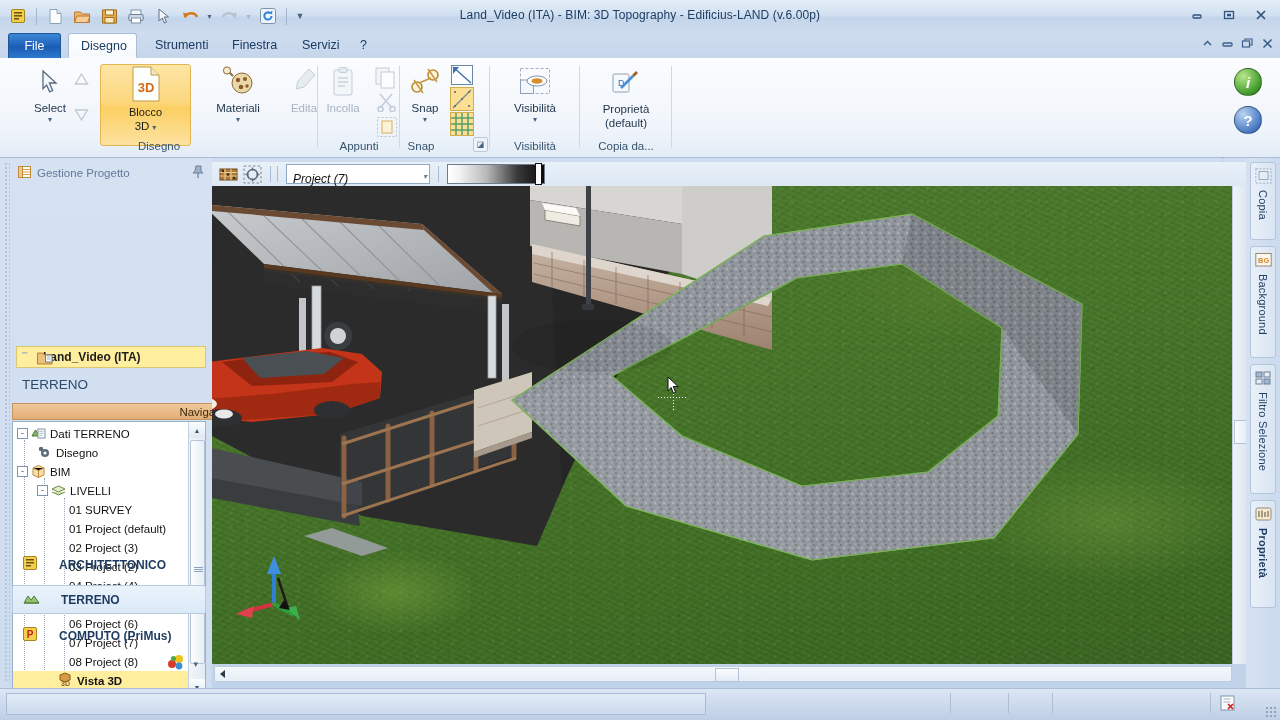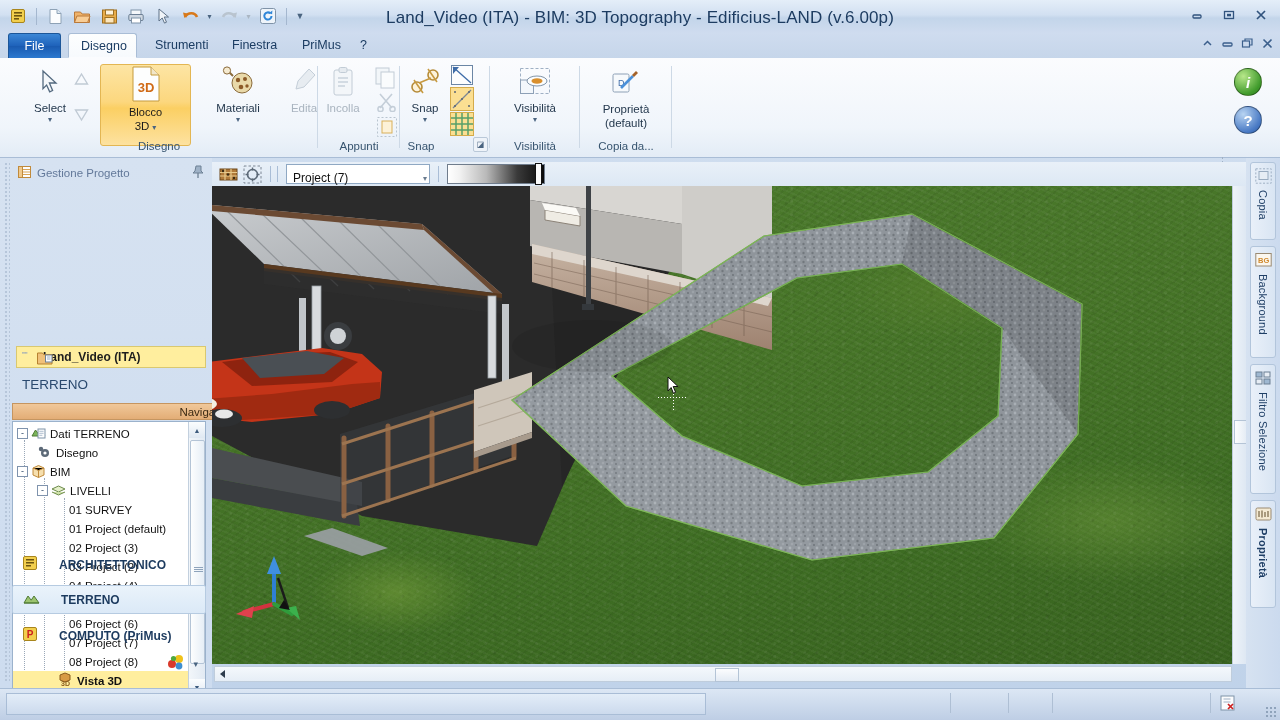--- a/index.html
+++ b/index.html
@@ -25,21 +25,21 @@
     border-bottom: 1px solid #a9bdd6;
   }
   .qat { position: absolute; left: 6px; top: 3px; display: flex; align-items: center; gap: 3px; height: 26px; }
   .qbtn {
     width: 24px; height: 24px; display: flex; align-items: center; justify-content: center;
     border-radius: 3px; cursor: default;
   }
   .qsep { width: 1px; height: 17px; background: #a4b7cf; margin: 0 3px; }
   .title-text {
     position: absolute; left: 0; top: 8px; width: 1280px; text-align: center;
-    font-size: 17px; color: #1d3c61; letter-spacing: .1px;
+    font-size: 12px; color: #1d3c61; letter-spacing: .1px;
   }
   .winbtns { position: absolute; right: 4px; top: 4px; display: flex; gap: 2px; }
   .winbtn {
     width: 28px; height: 20px; display: flex; align-items: center; justify-content: center;
     color: #31537d; font-size: 12px;
     border: 1px solid transparent; border-radius: 2px;
   }
 
   
   .tabbar {
@@ -193,22 +193,22 @@
   .vp-toolbar {
     position: absolute; left: 212px; top: 162px; width: 1034px; height: 24px;
     background: linear-gradient(180deg,#e9f0f8 0%, #dde8f4 100%);
     display: flex; align-items: center; gap: 4px; padding-left: 6px;
     box-sizing: border-box;
   }
   .vt-btn { width: 20px; height: 20px; display: flex; align-items: center; justify-content: center; }
   .vt-sep { width: 1px; height: 16px; background: #a9bdd6; margin: 0 4px; }
   .combo {
     width: 144px; height: 20px; background: #fff; border: 1px solid #8fa8c3;
-    display: flex; align-items: center; padding: 7px 2px 0 6px; box-sizing: border-box;
-    font-size: 12px; color: #111; justify-content: space-between;
+    display: flex; padding: 7px 2px 0 6px; box-sizing: border-box;
+    font-size: 12px; color: #111; justify-content: space-between; font-style: italic;
   }
   .gradbar {
     width: 96px; height: 18px; border: 1px solid #6f7c8c;
     background: linear-gradient(90deg,#ffffff 0%, #f2f2f2 12%, #b9b9b9 40%, #3a3a3a 72%, #0a0a0a 100%);
     position: relative;
   }
   .grad-thumb { position: absolute; right: 2px; top: -2px; width: 5px; height: 20px; border: 1px solid #111; background: #fafafa; }
 
   .viewport {
     position: absolute; left: 212px; top: 186px; width: 1020px; height: 478px;
@@ -406,21 +406,21 @@
           </svg>
       </div>
     </div>
   </div>
 
   <div class="tabbar">
     <div class="tab file">File</div>
     <div class="tab active" style="left:68px;width:69px;text-align:center">Disegno</div>
     <div class="tab" style="left:143px">Strumenti</div>
     <div class="tab" style="left:220px">Finestra</div>
-    <div class="tab" style="left:290px">PriMus</div>
+    <div class="tab" style="left:290px">Servizi</div>
     <div class="tab" style="left:348px">?</div>
 
     <div class="ribbon-ctl">
       <span>
         <svg width="13" height="13" viewBox="0 0 13 13">
             <path d="M3 8l3.5-3.5L10 8" stroke="#3b5f8c" stroke-width="1.5" fill="none"></path>
           </svg>
       </span>
       <span>
         <svg width="13" height="13" viewBox="0 0 13 13">

